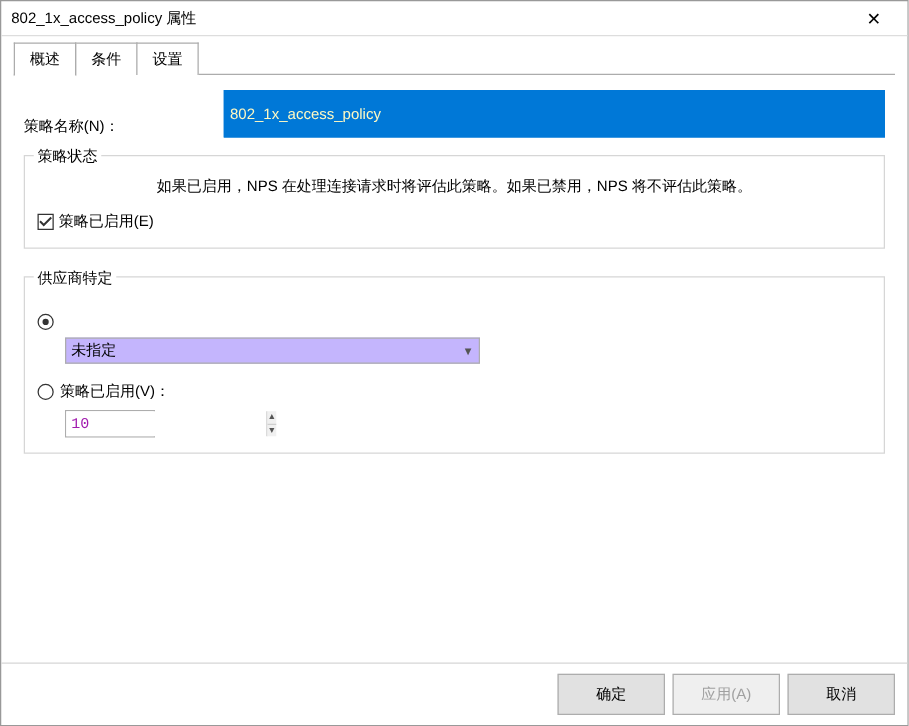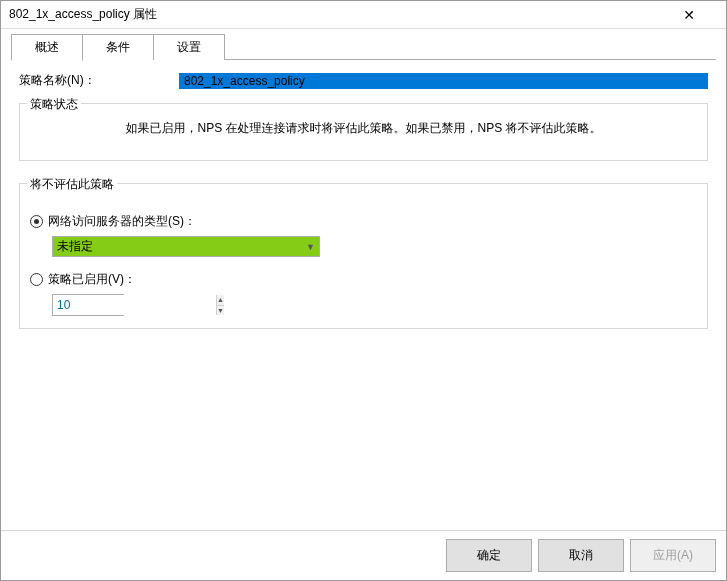--- a/index.html
+++ b/index.html
@@ -21,21 +21,21 @@
       border: 1px solid #999999;
       background: #ffffff;
       display: flex;
       flex-direction: column;
     }
     .titlebar {
       height: 28px;
       display: flex;
       align-items: center;
       justify-content: space-between;
-      padding: 0 16px 0 8px;
+      padding: 0 6px 0 8px;
       border-bottom: 1px solid #dddddd;
     }
     .titlebar-text {
       font-size: 12px;
     }
     .close-btn {
       width: 42px;
       height: 27px;
       display: flex;
       align-items: center;
@@ -62,21 +62,21 @@
     .tabs-line {
       position: absolute;
       bottom: 0;
       left: 0;
       right: 0;
       height: 1px;
       background: #acacac;
     }
     .tab {
       position: relative;
-      padding: 4px 23px;
+      padding: 4px 12px;
       border: 1px solid #acacac;
       border-bottom: none;
       background: #ffffff;
       cursor: pointer;
       margin-right: -1px;
       z-index: 1;
     }
     .tab.active {
       background: #ffffff;
       z-index: 2;
@@ -90,27 +90,27 @@
     .row-label-input {
       display: flex;
       align-items: flex-end;
       margin-bottom: 14px;
     }
     .policy-name-label {
       width: 160px;
     }
     .policy-name-input {
       flex: 1;
-      height: 16px;
+      height: 38px;
       border: 1px solid #0078d7;
       padding: 1px 4px;
       font-size: 12px;
       font-family: inherit;
       background: #0078d7;
-      color: #000000;
+      color: #fef9c3;
     }
     .policy-name-input::selection {
       background: #0078d7;
       color: #ffffff;
     }
     .groupbox {
       border: 1px solid #d6d6d6;
       margin-bottom: 22px;
       padding: 0 10px 12px 10px;
       position: relative;
@@ -170,24 +170,24 @@
     .radio.checked::after {
       content: "";
       width: 5px;
       height: 5px;
       background: #333333;
       border-radius: 50%;
       display: block;
     }
     .select {
       margin: 6px 0 0 22px;
-      width: 268px;
+      width: 332px;
       height: 21px;
       border: 1px solid #adadad;
-      background: #84cc16;
+      background: #c4b5fd;
       display: flex;
       align-items: center;
       padding: 0 4px;
       justify-content: space-between;
       cursor: pointer;
     }
     .select-arrow {
       font-size: 9px;
       color: #555;
     }
@@ -196,23 +196,23 @@
       width: 72px;
       height: 22px;
       display: flex;
       border: 1px solid #adadad;
     }
     .spinner-input {
       flex: 1;
       border: none;
       padding: 0 4px;
       font-size: 12px;
-      font-family: Liberation Sans, sans-serif;
+      font-family: Liberation Mono, monospace;
       outline: none;
-      color: #0369a1;
+      color: #a21caf;
       background: #ffffff;
     }
     .spinner-btns {
       width: 16px;
       display: flex;
       flex-direction: column;
       border-left: 1px solid #cfcfcf;
     }
     .spinner-btn {
       flex: 1;
@@ -277,30 +277,37 @@
     <div class="tabpanel">
       <div class="row-label-input">
         <span class="policy-name-label">策略名称(N)：</span>
         <input class="policy-name-input" type="text" value="802_1x_access_policy" style="">
       </div>
 
       <div class="groupbox">
         <span class="groupbox-title">策略状态</span>
         <div class="groupbox-body">
           <div class="desc">如果已启用，NPS 在处理连接请求时将评估此策略。如果已禁用，NPS 将不评估此策略。</div>
+          <label class="checkbox-row">
+            <span class="checkbox">
+              <svg viewBox="0 0 11 11">
+                  <path d="M1 5 L4 8 L10 2" stroke="#333" stroke-width="1.6" fill="none"></path>
+                </svg>
+            </span>
+            <span>策略已启用(E)</span>
+          </label>
         </div>
       </div>
 
       <div class="groupbox">
-        <span class="groupbox-title">将不评估此策略</span>
+        <span class="groupbox-title">供应商特定</span>
         <div class="groupbox-body">
 
           <label class="radio-row">
             <span class="radio checked"></span>
-            <span>网络访问服务器的类型(S)：</span>
           </label>
           <div class="select">
             <span>未指定</span>
             <span class="select-arrow">▼</span>
           </div>
 
           <label class="radio-row">
             <span class="radio"></span>
             <span>策略已启用(V)：</span>
           </label>
@@ -315,16 +322,16 @@
               </div>
             </div>
           </div>
         </div>
       </div>
     </div>
   </div>
 
   <div class="bottom-bar">
     <button class="btn">确定</button>
+    <button class="btn" disabled="">应用(A)</button>
     <button class="btn">取消</button>
-    <button class="btn" disabled="">应用(A)</button>
   </div>
 </div>
 
 </body></html>

